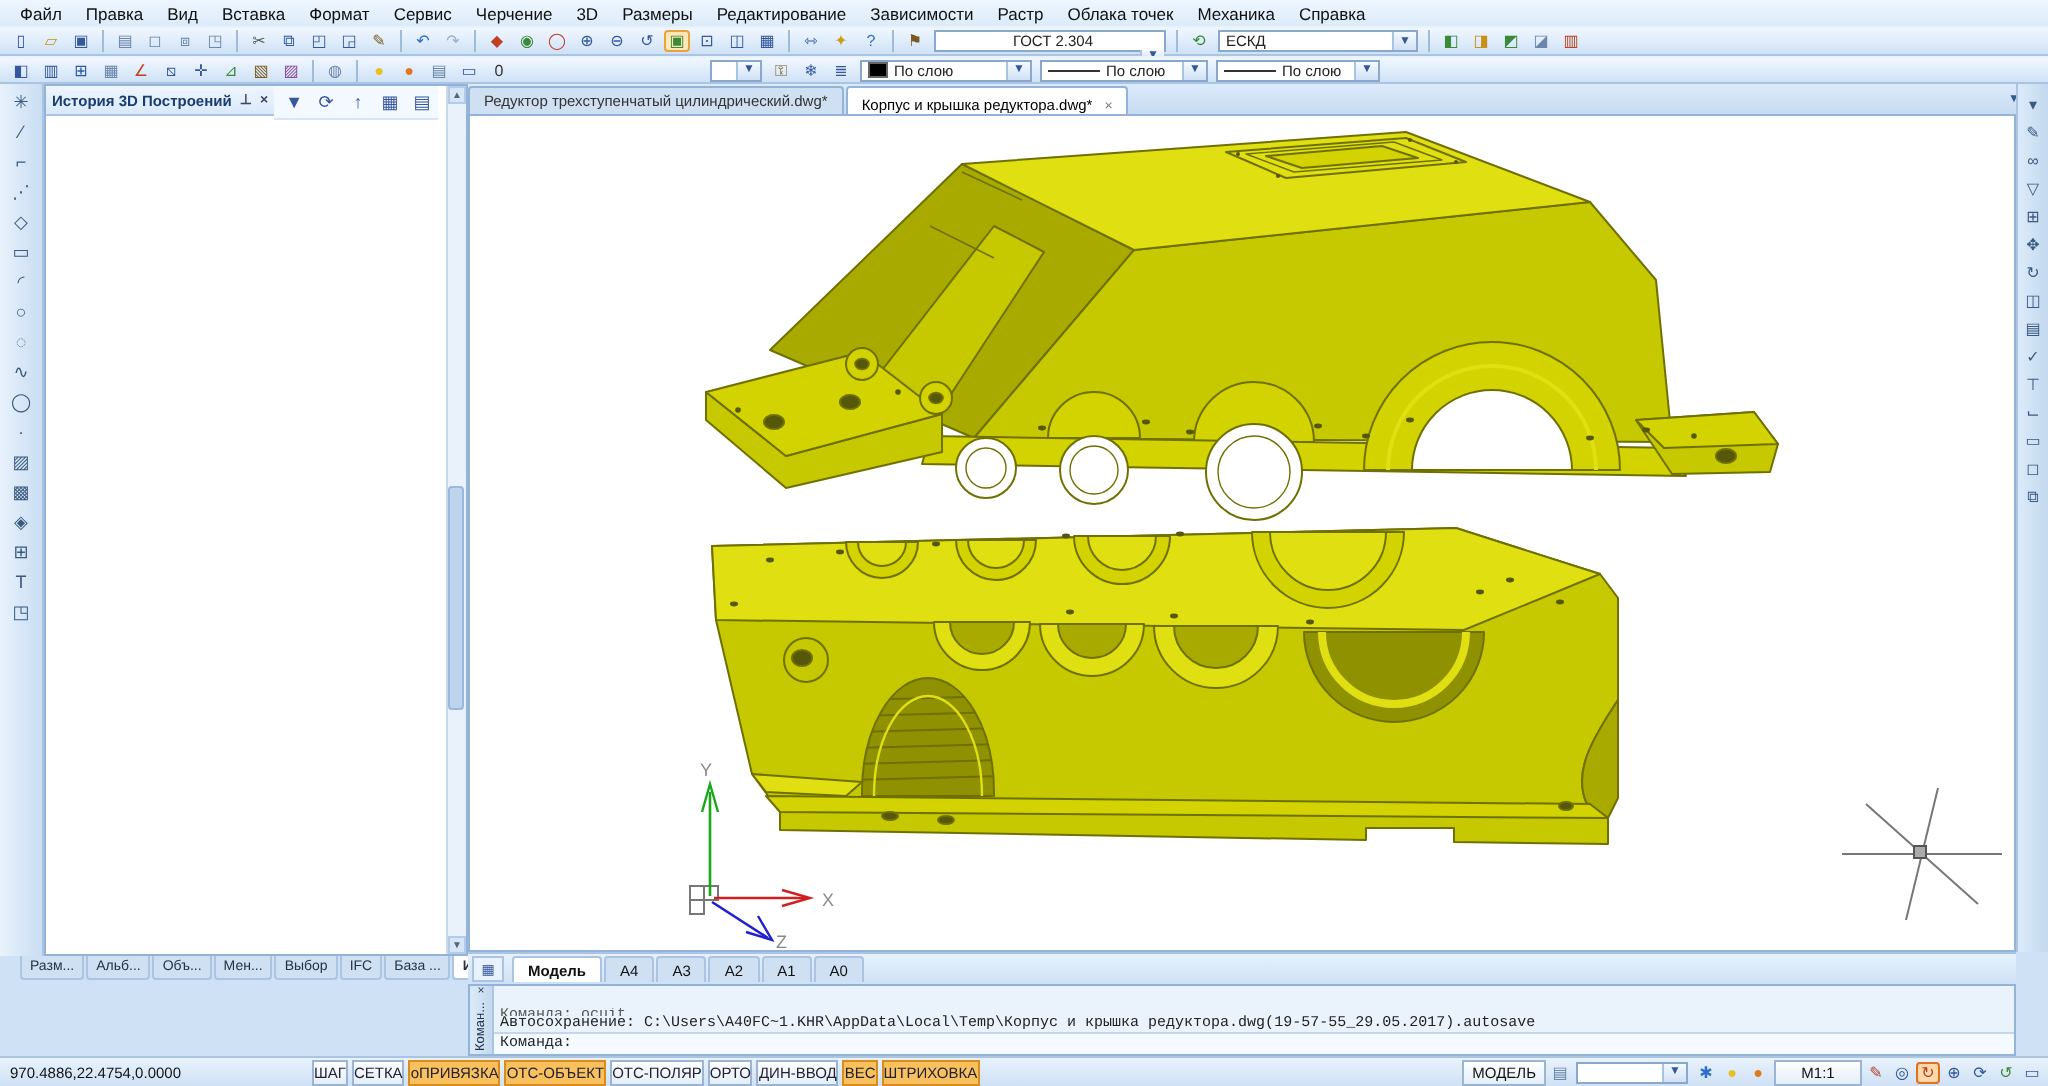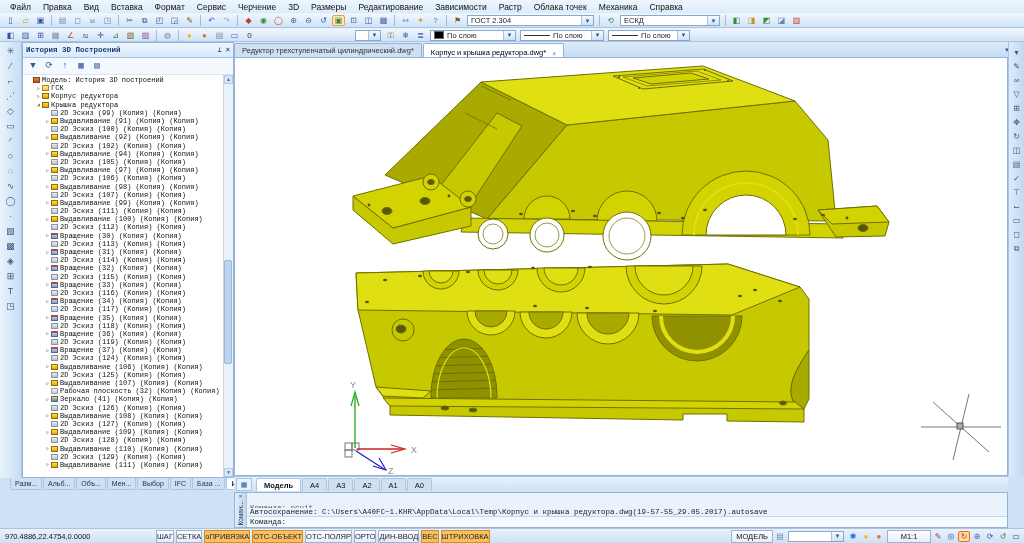--- a/index.html
+++ b/index.html
@@ -43,21 +43,21 @@
   
   #lefttools{left:0;top:42px;width:22px;height:450px;background:linear-gradient(90deg,#e8f2fc,#c9ddf2);
     border-right:1px solid var(--bord2);display:flex;flex-direction:column;align-items:center;padding-top:2px;box-sizing:border-box;}
   #lefttools .ticon{width:15px;height:13px;margin:1px 0;font-size:9px;}
   
   #righttools{left:1008px;top:42px;width:16px;height:434px;background:linear-gradient(90deg,#dcebfa,#c3d8ee);
     border-left:1px solid var(--bord2);display:flex;flex-direction:column;align-items:center;padding-top:3px;box-sizing:border-box;}
   #righttools .ticon{width:13px;height:12px;margin:1px 0;font-size:8px;}
   
   #panel{left:22px;top:42px;width:212px;height:436px;background:var(--treebg);
-    border:1px solid var(--bord);box-sizing:border-box;display:flex;flex-direction:column;font-family:Liberation Mono, monospace;}
+    border:1px solid var(--bord);box-sizing:border-box;display:flex;flex-direction:row;}
   #panelhead{height:14px;background:linear-gradient(#eef6ff,var(--panelhead));border-bottom:1px solid var(--bord2);
     display:flex;align-items:center;font-size:7.5px;font-weight:bold;color:#1c3providesc;color:#1a3c6e;padding:0 3px;}
   #panelhead .sp{flex:1;}
   #panelhead .hic{font-size:7px;color:#446;margin-left:4px;}
   #paneltools{height:16px;display:flex;align-items:center;border-bottom:1px solid #d7e5f4;padding-left:2px;background:#f4f9ff;}
   #paneltools .ticon{width:14px;height:13px;font-size:9px;color:#35589c;}
   #tree{flex:1;overflow:hidden;position:relative;padding-top:1px;}
   .trow{height:8.2px;display:flex;align-items:center;font-size:7px;white-space:nowrap;color:#111;}
   .texp{width:7px;font-size:5px;color:#777;text-align:center;flex:none;}
   .tic{width:7px;height:6px;flex:none;margin-right:2px;border:1px solid #888;box-sizing:border-box;}
@@ -166,21 +166,21 @@
       <span class="ticon hl" style="color: rgb(58, 138, 58);">▣</span>
       <span class="ticon" style="color: rgb(53, 88, 156);">⊡</span>
       <span class="ticon" style="color: rgb(53, 88, 156);">◫</span>
       <span class="ticon" style="color: rgb(53, 88, 156);">▦</span>
       <span class="tsep"></span>
       <span class="ticon" style="color: rgb(53, 88, 156);">⇿</span>
       <span class="ticon" style="color: rgb(200, 160, 24);">✦</span>
       <span class="ticon" style="color: rgb(46, 111, 206);">?</span>
       <span class="tsep"></span>
       <span class="ticon" style="color: rgb(122, 90, 32);">⚑</span>
-      <div class="combo" style="width: 127px;">
+      <div class="combo" style="width: 116px; flex-direction: column;">
         <span>ГОСТ 2.304</span>
         <span class="arr">▼</span>
       </div>
       <span class="tsep"></span>
       <span class="ticon" style="color: rgb(58, 138, 58);">⟲</span>
       <div class="combo" style="width: 100px;">
         <span>ЕСКД</span>
         <span class="arr">▼</span>
       </div>
       <span class="tsep"></span>

